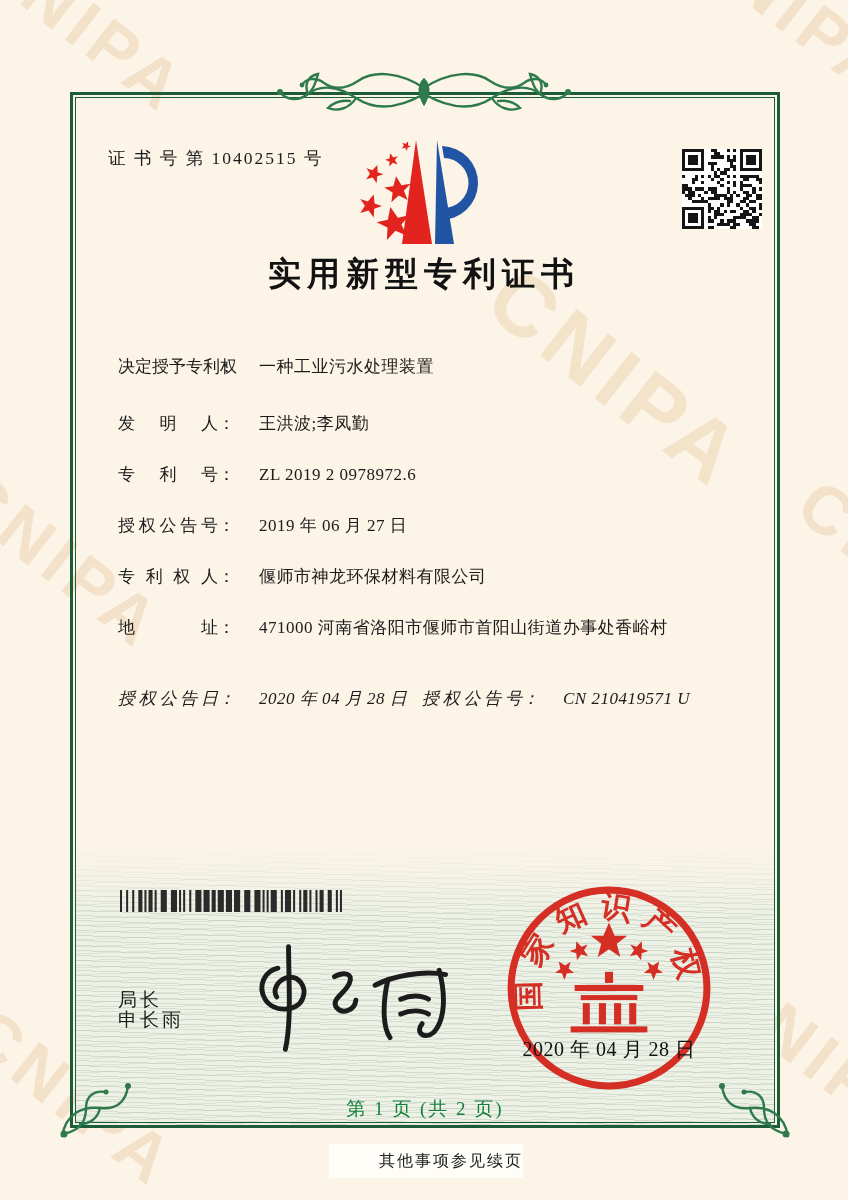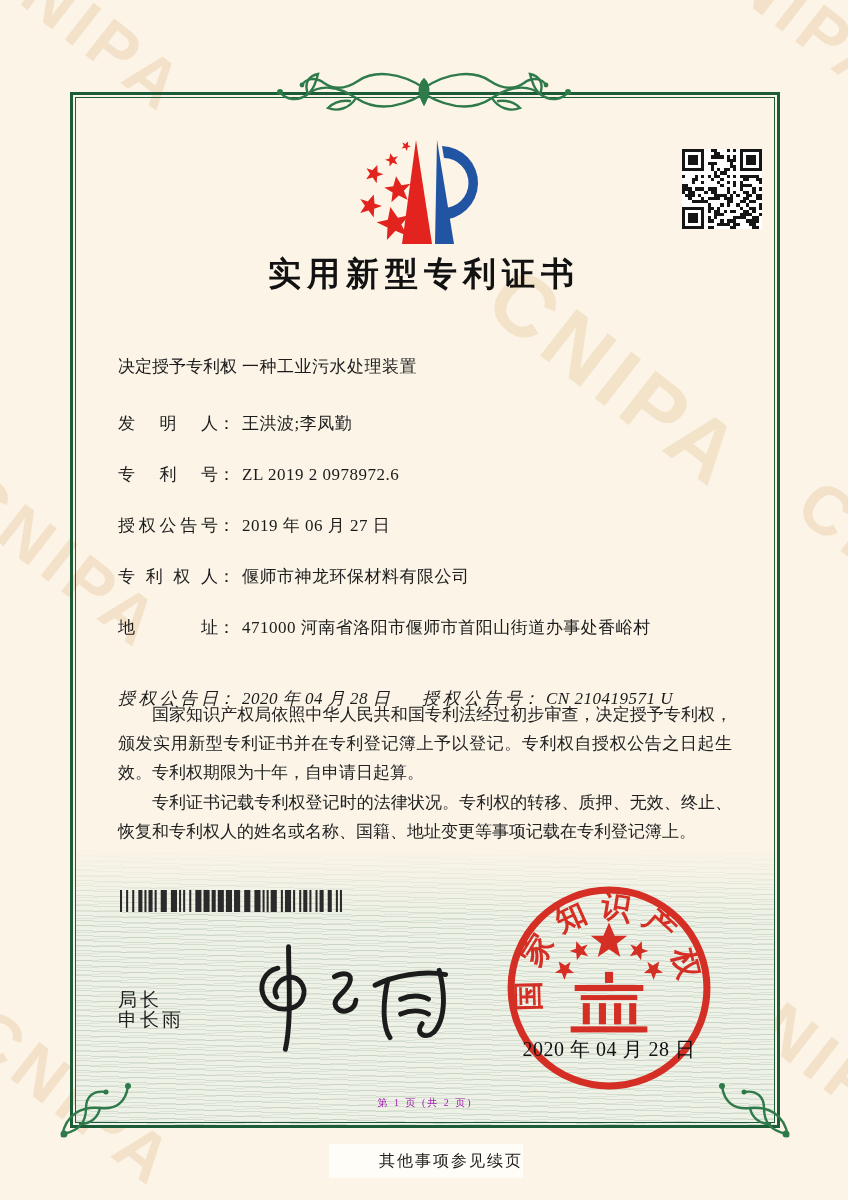--- a/index.html
+++ b/index.html
@@ -37,42 +37,42 @@
   .qr { position:absolute; left:682px; top:149px; width:80px; height:80px; background:#fff; }
   .qr svg { width:100%; height:100%; fill:#151515; }
 
   .title { position:absolute; left:0; top:252px; width:848px; text-align:center;
            font-size:33px; font-weight:600; letter-spacing:6px; color:#121212; }
 
   .rows { position:absolute; left:118px; top:0; width:640px; }
   .frow { position:absolute; left:0; font-size:17px; color:#1b1b1b; white-space:nowrap; }
   .flabel { display:inline-block; width:100px; text-align:justify; text-align-last:justify;
             vertical-align:baseline; }
-  .fvalue { margin-left:7px; letter-spacing:0.5px; }
+  .fvalue { margin-left:24px; letter-spacing:0.5px; }
   .frow-sub { position:absolute; left:304px; top:0; white-space:nowrap; }
 
   .bodytext { position:absolute; left:118px; top:700px; width:614px; font-size:17px;
               line-height:1.72; color:#222; text-align:justify; }
   .bodytext p { text-indent:2em; }
 
   .barcode { position:absolute; left:120px; top:890px; width:224px; height:22px; }
   .barcode svg { width:100%; height:100%; fill:#2a2a2a; }
 
   .sig-title, .sig-name { position:absolute; left:118px; font-size:19px; color:#1d1d1d;
             font-family:"Liberation Sans","DejaVu Sans",sans-serif; letter-spacing:3px; }
   .sig-title { top:972px;margin-top:15px; } .sig-name { top:1007px; }
   .signature { position:absolute; left:233px; top:938px; width:235px; height:118px; }
   .signature svg { width:100%; height:100%; }
 
   .seal { position:absolute; left:504px; top:883px; width:210px; height:210px; opacity:0.96; }
   .seal-date { position:absolute; left:506px; top:1036px; width:206px; text-align:center;
                font-size:20px; color:#111; letter-spacing:0.5px; z-index:3; }
 
   .page-ind { position:absolute; left:70px; top:1096px; width:710px; text-align:center;
-              font-size:10px; color:#a21caf; letter-spacing:2px; }
+              font-size:19px; color:#15803d; letter-spacing:2px; }
   .note-box { position:absolute; left:329px; top:1144px; width:194px; height:34px;
               background:#fffdf8; text-align:right; line-height:34px; font-size:16px;
               color:#222; letter-spacing:2px; z-index:2; }
 </style>
 </head>
 <body>
 
 <div class="page">
 
   <div class="wm" style="left:-38px; top:-16px;">CNIPA</div>
@@ -117,20 +117,21 @@
       <path d="M10,58 C26,54 32,46 32,32 C32,20 40,14 52,16"></path>
       <path d="M46,32 C44,42 36,48 26,48"></path>
       <circle cx="74" cy="10" r="3" fill="#2e7a4b" stroke="none"></circle>
       <circle cx="52" cy="16" r="2.5" fill="#2e7a4b" stroke="none"></circle>
       <circle cx="10" cy="58" r="3.5" fill="#2e7a4b" stroke="none"></circle>
     </svg>
   </div>
 
   <div class="content">
 
+    <div class="cert-no">证 书 号 第 10402515 号</div>
 
     <div class="logo">
       <svg viewBox="0 0 172 118" width="172" height="118">
         <defs>
           <path id="st" d="M0,-10 L2.94,-3.09 L9.51,-3.09 L4.05,1.18 L5.88,8.09 L0,4 L-5.88,8.09 L-4.05,1.18 L-9.51,-3.09 L-2.94,-3.09 Z"></path>
         </defs>
         <g fill="#e3231e">
           <use href="#st" transform="translate(52,90) scale(1.75) rotate(-12)"></use>
           <use href="#st" transform="translate(28,72) scale(1.2) rotate(18)"></use>
           <use href="#st" transform="translate(56,56) scale(1.4) rotate(-8)"></use>
@@ -373,24 +374,20 @@
         <span class="flabel">地址</span><span>：</span><span class="fvalue">471000 河南省洛阳市偃师市首阳山街道办事处香峪村</span>
       </div>
       <div class="frow" style="top:687px;font-style:italic;">
         <span class="flabel">授权公告日</span><span>：</span><span class="fvalue">2020 年 04 月 28 日</span>
         <span class="frow-sub">
           <span class="flabel">授权公告号</span><span>：</span><span class="fvalue">CN 210419571 U</span>
         </span>
       </div>
     </div>
 
-    <div class="bodytext">
-      <p>国家知识产权局依照中华人民共和国专利法经过初步审查，决定授予专利权，颁发实用新型专利证书并在专利登记簿上予以登记。专利权自授权公告之日起生效。专利权期限为十年，自申请日起算。</p>
-      <p>专利证书记载专利权登记时的法律状况。专利权的转移、质押、无效、终止、恢复和专利权人的姓名或名称、国籍、地址变更等事项记载在专利登记簿上。</p>
-    </div>
 
     <div class="barcode">
       <svg viewBox="0 0 110 11" preserveAspectRatio="none">
           <rect x="0" y="0" width="1" height="11"></rect>
           <rect x="3" y="0" width="1" height="11"></rect>
           <rect x="6" y="0" width="1" height="11"></rect>
           <rect x="9" y="0" width="2" height="11"></rect>
           <rect x="12" y="0" width="1" height="11"></rect>
           <rect x="14" y="0" width="2" height="11"></rect>
           <rect x="17" y="0" width="1" height="11"></rect>

